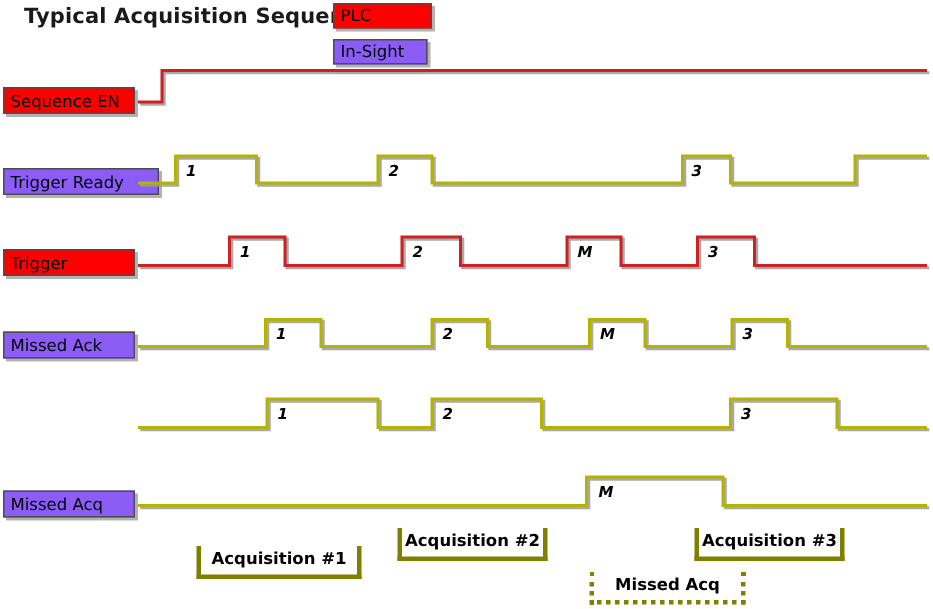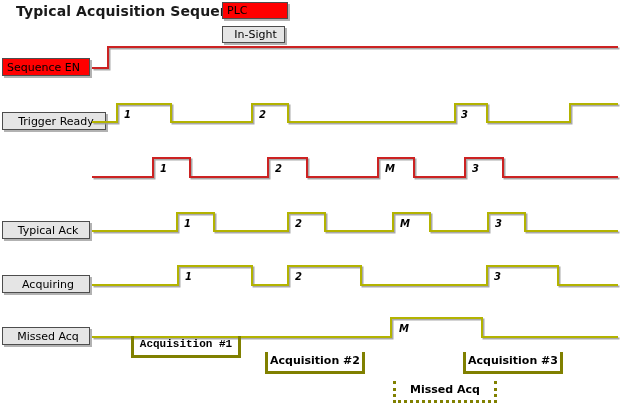--- a/index.html
+++ b/index.html
@@ -21,21 +21,21 @@
     position:absolute;box-sizing:border-box;
     border:1px solid #4d4d4d;
     font-size:11px;font-weight:normal;color:#000;
     display:flex;align-items:center;
     padding-left:4px;
     box-shadow:2px 2px 0 rgba(0,0,0,.30);
     white-space:nowrap;
     line-height:1;
   }
   .box.red{background:#ff0000;}
-  .box.yellow{background:#e5e5e5;justify-content:center;}
+  .box.yellow{background:#8b5cf6;}
 
   
   .legend-plc{left:222px;top:2px;width:66px;height:17px;}
   .legend-insight{left:222px;top:26px;width:63px;height:17px;}
 
   
   .lbl-trigen   {left:2px;top:58px;width:88px;height:18px;}
   .lbl-trdy     {left:2px;top:112px;width:104px;height:18px;}
   .lbl-trig     {left:2px;top:166px;width:88px;height:18px;}
   .lbl-ack      {left:2px;top:221px;width:88px;height:18px;}
@@ -66,21 +66,21 @@
     display:flex;align-items:flex-start;justify-content:center;
     font-size:11px;font-weight:bold;color:#000;
     padding-top:2px;
     white-space:nowrap;
   }
   .bracket.dotted{
     border-left:3px dotted #808000;
     border-right:3px dotted #808000;
     border-bottom:3px dotted #808000;
   }
-  .brk1{left:131px;top:336px;width:110px;font-family:Liberation Mono, monospace;}
+  .brk1{left:131px;top:364px;width:110px;}
   .brk2{left:265px;top:352px;width:100px;}
   .brk3{left:463px;top:352px;width:100px;}
   .brkm{left:393px;top:381px;width:104px;}
 </style>
 </head>
 <body>
 
 <div id="stage">
 
   <div class="title">Typical Acquisition Sequence</div>
@@ -91,25 +91,25 @@
   <div class="box yellow legend-insight">
     <span>In-Sight</span>
   </div>
 
   <div class="box red    lbl-trigen">
     <span>Sequence EN</span>
     </div>
   <div class="box yellow lbl-trdy">
     <span>Trigger Ready</span>
     </div>
+  <div class="box red    lbl-trig">
+    <span>Trigger</span>
+    </div>
   <div class="box yellow lbl-ack">
-    <span>Typical Ack</span>
-    </div>
-  <div class="box yellow lbl-acq">
-    <span>Acquiring</span>
+    <span>Missed Ack</span>
     </div>
   <div class="box yellow lbl-missed">
     <span>Missed Acq</span>
     </div>
 
   <svg class="wave" viewBox="0 0 622 406">
     <g id="wave-shadows">
         <path d="M 92 68 L 108 68 L 108 47 L 618 47" class="wv-shadow" transform="translate(1.5,1.5)"></path>
         <path d="M 92 122 L 117 122 L 117 104 L 171 104 L 171 122 L 252 122 L 252 104 L 288 104 L 288 122 L 455 122 L 455 104 L 487 104 L 487 122 L 570 122 L 570 104 L 618 104" class="wv-shadow" transform="translate(1.5,1.5)"></path>
         <path d="M 92 177 L 153 177 L 153 158 L 190 158 L 190 177 L 268 177 L 268 158 L 307 158 L 307 177 L 378 177 L 378 158 L 414 158 L 414 177 L 465 177 L 465 158 L 503 158 L 503 177 L 618 177" class="wv-shadow" transform="translate(1.5,1.5)"></path>

